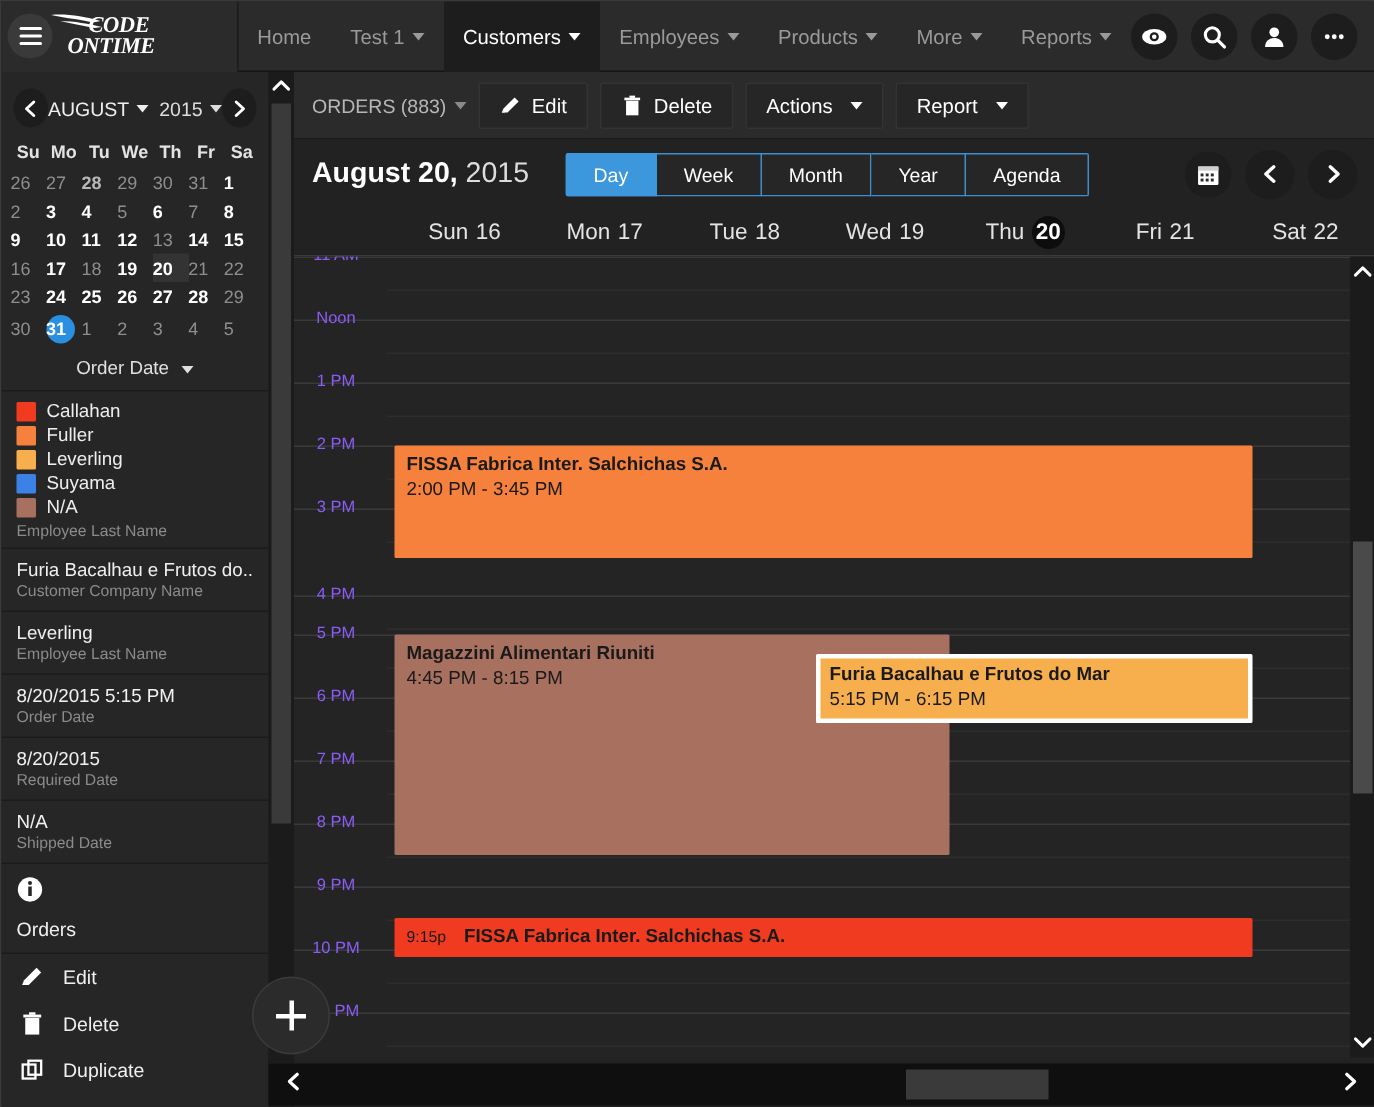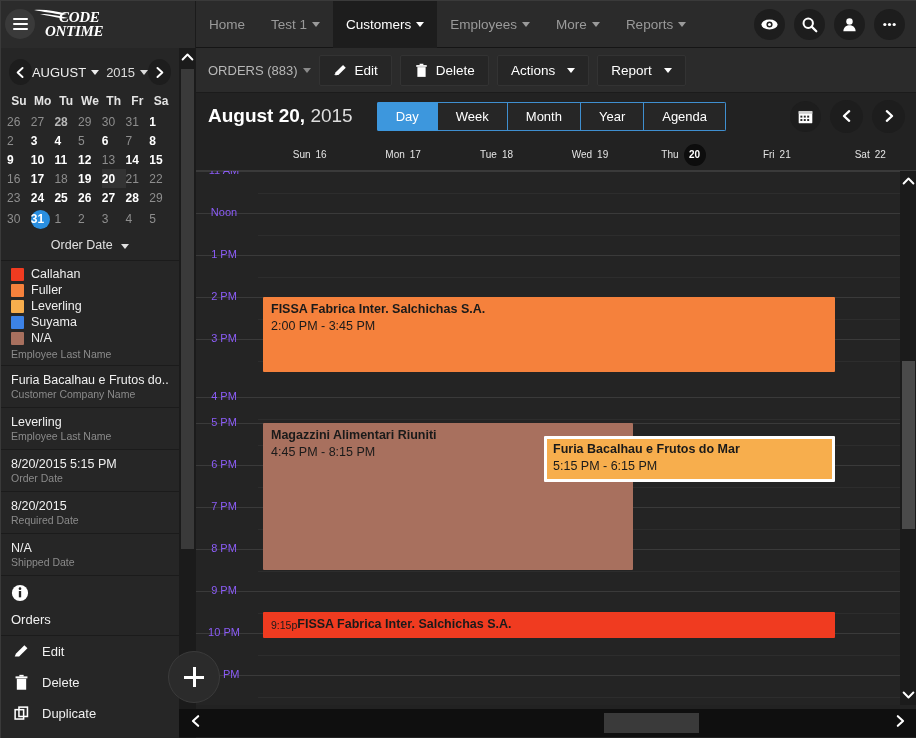--- a/index.html
+++ b/index.html
@@ -165,21 +165,21 @@
   }
   .viewtab:first-child { border-left: 1px solid #3f8fd0; }
   .viewtab.on { background: #3d97dd; border-color: #3d97dd; }
   .rightbtns { position: absolute; right: 12px; display: flex; gap: 9px; align-items: center; }
 
   .dayhdr {
     height: 32px; display: flex; align-items: center;
     border-bottom: 1px solid #3a3a3a; padding-left: 67px;
   }
   .dayhdr .d {
-    flex: 1; text-align: center; font-size: 10px; color: #e4e4e4;
+    flex: 1; text-align: center; font-size: 15px; color: #e4e4e4;
     display: flex; align-items: center; justify-content: center; gap: 5px;
   }
   .dayhdr .d .dn { position: relative; }
   .dayhdr .d.cur .dn {
     background: #0d0d0d; border-radius: 50%; width: 22px; height: 22px;
     display: inline-flex; align-items: center; justify-content: center;
     font-weight: bold; color: #fff;
   }
 
   .gridwrap {
@@ -198,21 +198,21 @@
     position: absolute; left: 62px; right: 0; top: 21px;
     border-top: 1px solid #2d2d2d;
   }
   .evt {
     position: absolute; border-radius: 1px; padding: 5px 8px;
     font-size: 12.5px; color: #1a1a1a; overflow: hidden; cursor: pointer;
   }
   .evt .t1 { font-weight: bold; line-height: 1.25; }
   .evt .t2 { line-height: 1.3; }
   .evt.sel { border: 3px solid #ffffff; padding: 3px 6px; }
-  .evt.compact { padding: 4px 8px; display: flex; align-items: center; gap: 0; }
+  .evt.compact { padding: 4px 8px; display: flex; align-items: center; gap: 12px; }
   .evt.compact .tm { font-size: 10.5px; }
   .evt.compact .t1 { font-weight: bold; }
 
   .vscroll {
     position: absolute; right: 0; top: 0; width: 17px; height: 534px;
     background: #1b1b1b;
   }
   .vscroll .arrow { height: 20px; display: flex; align-items: center; justify-content: center; cursor: pointer; }
   .vscroll .thumb {
     position: absolute; left: 2px; top: 190px; width: 13px; height: 168px;
@@ -269,20 +269,24 @@
       <div class="navitem">
           <span>Test 1</span>
           <i class="caret-d"></i>
         </div>
       <div class="navitem active">
           <span>Customers</span>
           <i class="caret-d"></i>
         </div>
       <div class="navitem">
           <span>Employees</span>
+          <i class="caret-d"></i>
+        </div>
+      <div class="navitem">
+          <span>Products</span>
           <i class="caret-d"></i>
         </div>
       <div class="navitem">
           <span>More</span>
           <i class="caret-d"></i>
         </div>
       <div class="navitem">
           <span>Reports</span>
           <i class="caret-d"></i>
         </div>

